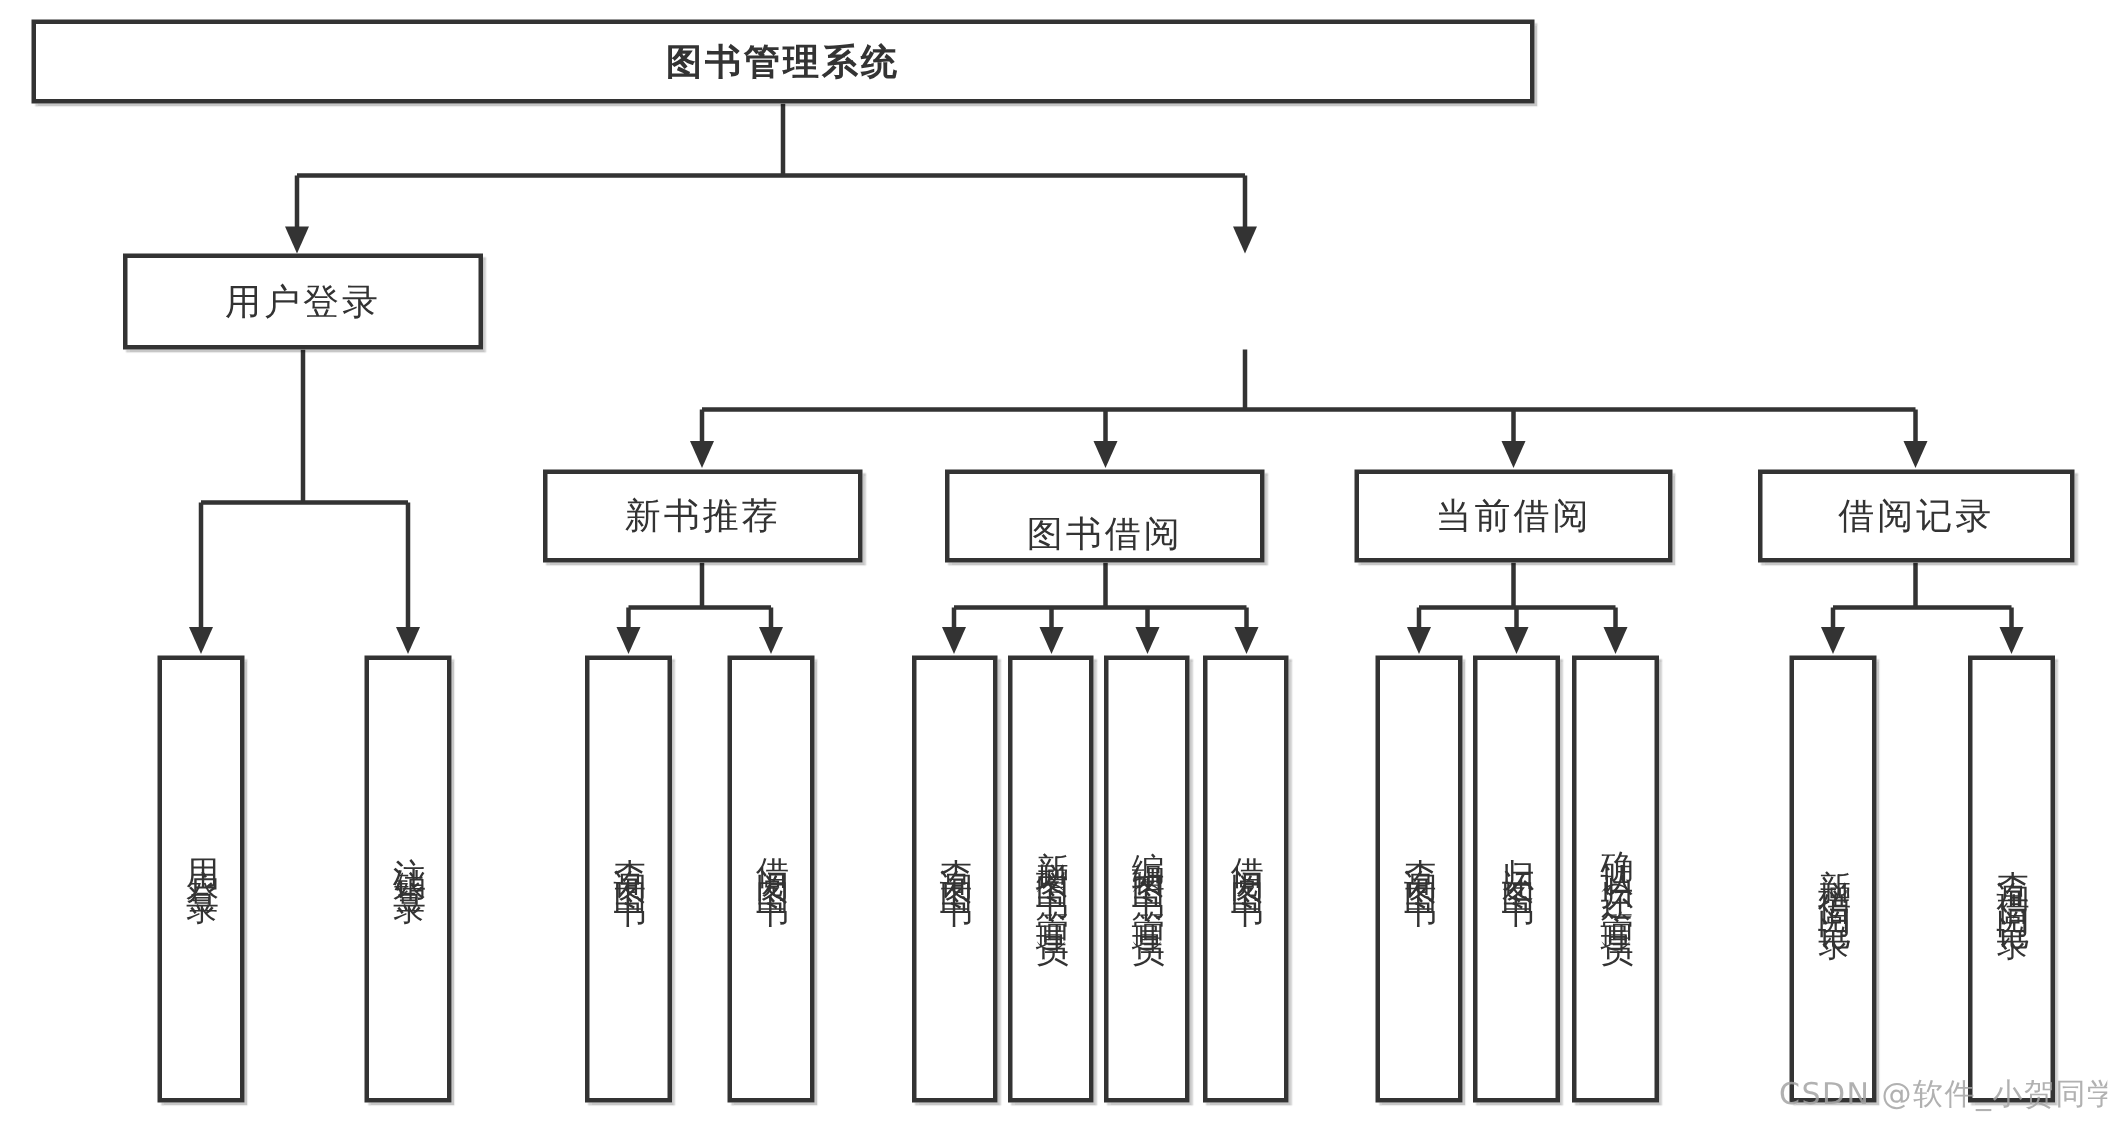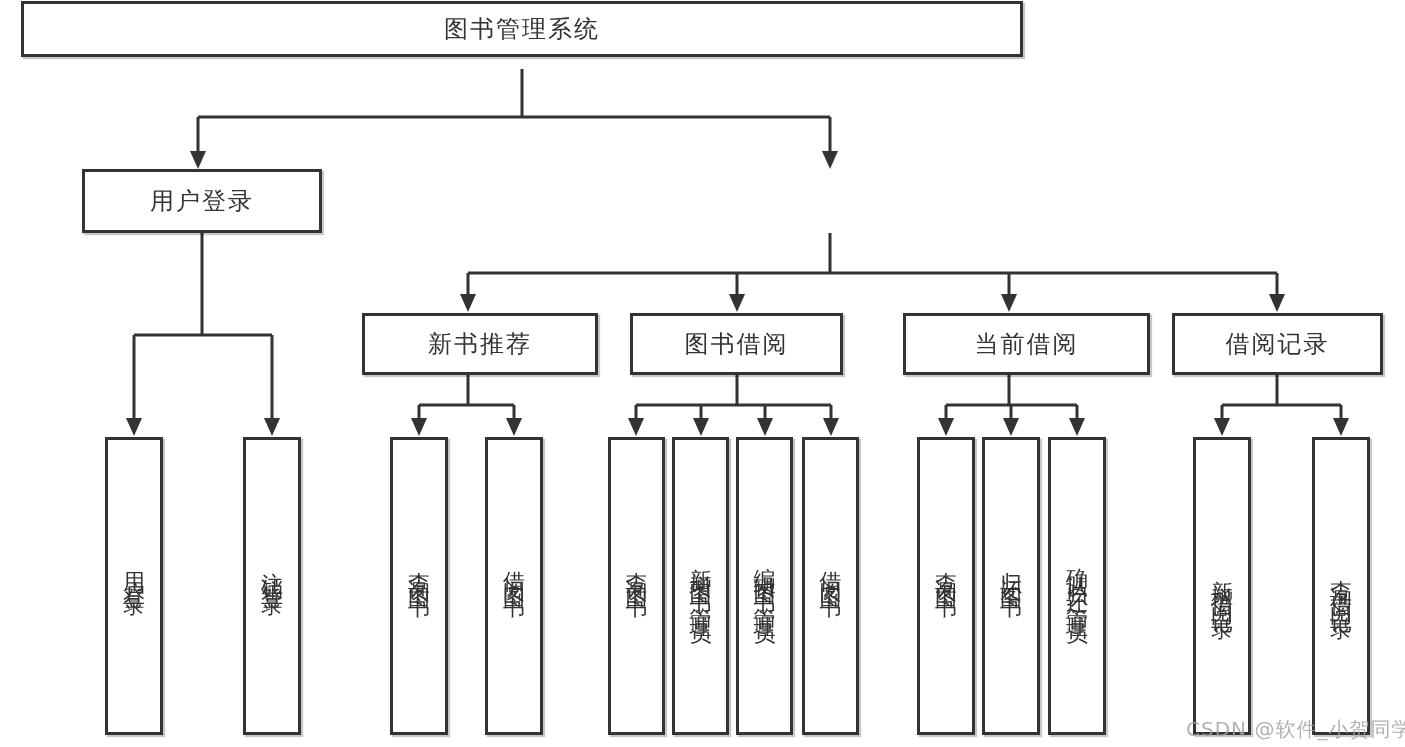--- a/index.html
+++ b/index.html
@@ -87,35 +87,35 @@
     <path d="M1009 375 V405 M946 405 H1077 M946 405 V419 M1011 405 V419 M1077 405 V419"></path>
     <polygon points="938,418 954,418 946,436"></polygon>
     <polygon points="1003,418 1019,418 1011,436"></polygon>
     <polygon points="1069,418 1085,418 1077,436"></polygon>
 
     <path d="M1277 375 V405 M1222 405 H1341 M1222 405 V419 M1341 405 V419"></path>
     <polygon points="1214,418 1230,418 1222,436"></polygon>
     <polygon points="1333,418 1349,418 1341,436"></polygon>
   </svg>
 
-  <div class="box hbox" style="left:21px; top:1px; width:1002px; height:56px;">
+  <div class="box hbox" style="left:21px; top:13px; width:1002px; height:56px;font-weight:bold;">
     <span>图书管理系统</span>
   </div>
 
   <div class="box hbox" style="left:82px; top:169px; width:240px; height:64px;">
     <span>用户登录</span>
   </div>
 
-  <div class="box hbox" style="left:362px; top:313px; width:236px; height:62px;">
+  <div class="box hbox" style="left:362px; top:313px; width:213px; height:62px;">
     <span>新书推荐</span>
   </div>
-  <div class="box hbox" style="left:630px; top:313px; width:213px; height:62px;">
+  <div class="box hbox" style="left:630px; top:313px; width:213px; height:62px;align-items:flex-end;">
     <span>图书借阅</span>
   </div>
-  <div class="box hbox" style="left:903px; top:313px; width:247px; height:62px;">
+  <div class="box hbox" style="left:903px; top:313px; width:212px; height:62px;">
     <span>当前借阅</span>
   </div>
   <div class="box hbox" style="left:1172px; top:313px; width:211px; height:62px;">
     <span>借阅记录</span>
   </div>
 
   <div class="box vbox" style="left:105px; top:437px; width:58px; height:298px;">
     <span class="short">用户登录</span>
   </div>
   <div class="box vbox" style="left:243px; top:437px; width:58px; height:298px;">

